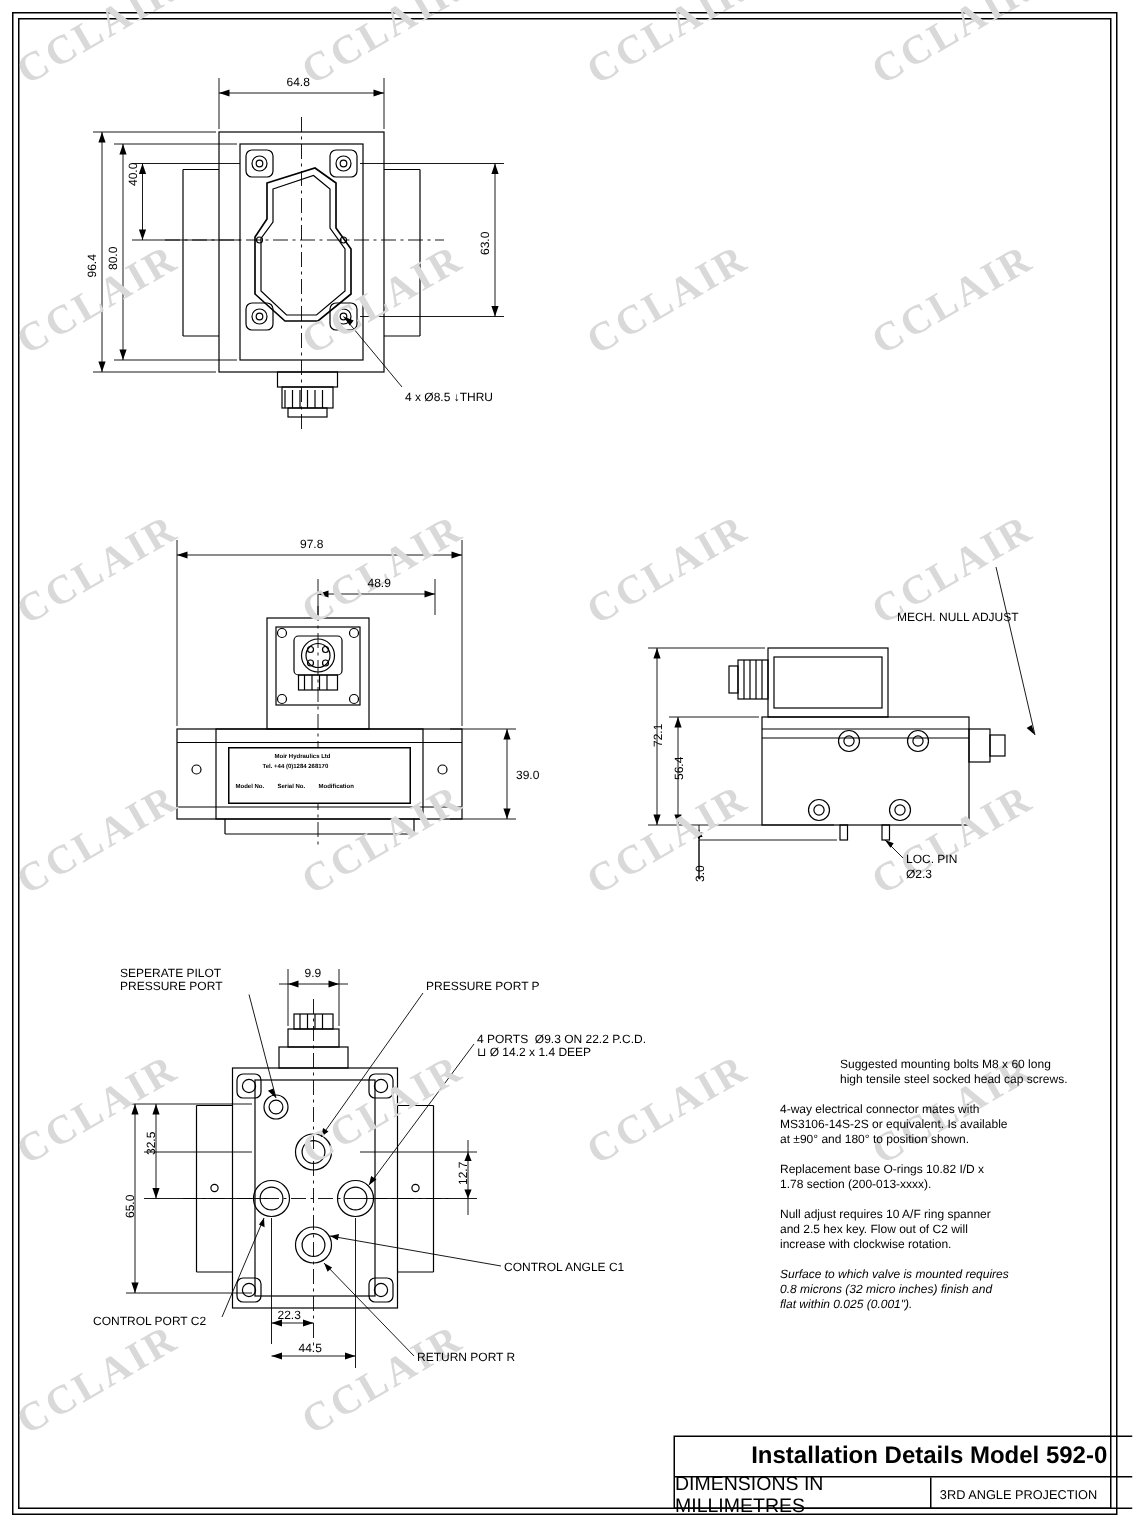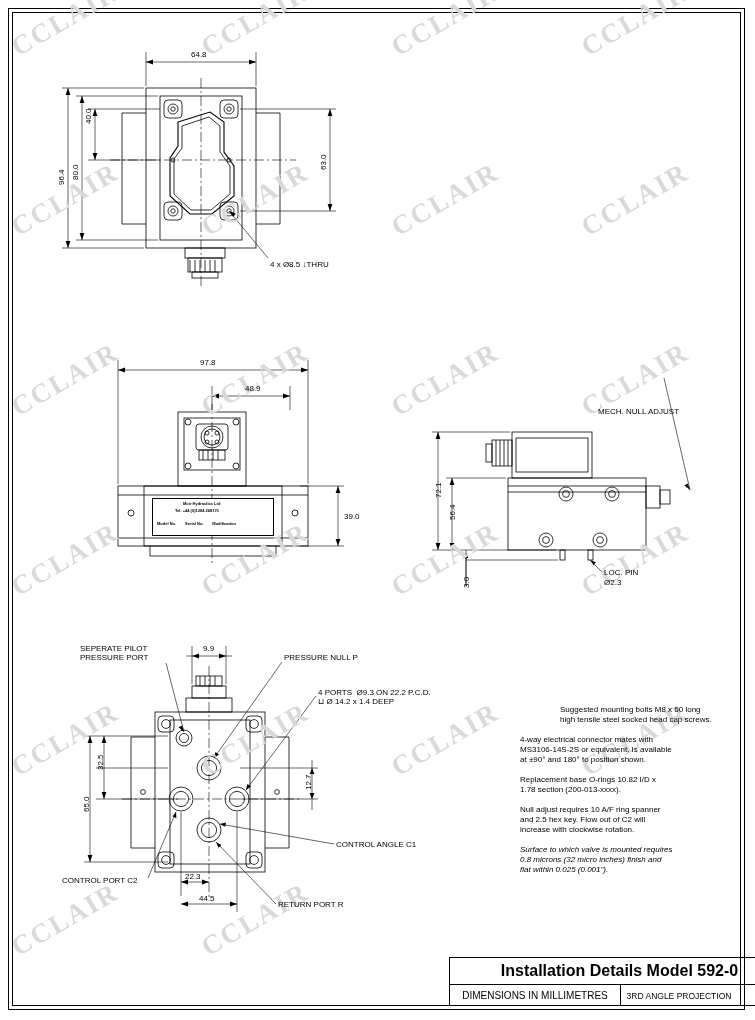--- a/index.html
+++ b/index.html
@@ -9,21 +9,21 @@
   .inner-frame{position:absolute;left:12px;top:12px;width:729px;height:994px;border:1px solid #000;box-sizing:border-box;}
   svg.draw{position:absolute;left:0;top:0;width:755px;height:1020px;}
   .lbl{position:absolute;font-size:8px;line-height:1.15;white-space:pre;letter-spacing:0px;}
   .wm{position:absolute;font-family:"Liberation Serif",serif;font-size:27px;font-weight:bold;color:#d9d9d9;
       letter-spacing:2px;transform:rotate(-30deg);transform-origin:left top;user-select:none;}
   .notes{position:absolute;font-size:8px;line-height:1.25;white-space:pre;}
   .titleblock{position:absolute;left:449px;top:957px;width:341px;height:49px;border:1px solid #000;box-sizing:border-box;}
   .tb-title{position:absolute;left:0;top:0;width:100%;height:27px;border-bottom:1px solid #000;box-sizing:border-box;
             display:flex;align-items:center;justify-content:center;font-size:16px;font-weight:bold;}
   .tb-l{position:absolute;left:0;top:27px;width:171px;height:21px;box-sizing:border-box;border-right:1px solid #000;
-        display:flex;align-items:center;justify-content:center;font-size:10px;}
+        display:flex;align-items:center;justify-content:center;font-size:13px;}
   .tb-r{position:absolute;left:171px;top:27px;width:116px;height:21px;box-sizing:border-box;
         display:flex;align-items:center;justify-content:center;font-size:8.5px;}
   .plate{position:absolute;border:1px solid #000;background:#fff;}
   .plate .pl{position:absolute;font-size:4px;white-space:pre;}
 </style>
 </head>
 <body>
 
 <div id="sheet">
 
@@ -391,21 +391,21 @@
   <div class="lbl" style="left:598px;top:370px;margin-top:37px;">MECH. NULL ADJUST</div>
   <div class="lbl" style="left:434px;top:498px;transform:rotate(-90deg);transform-origin:left top;">72.1</div>
   <div class="lbl" style="left:448px;top:520px;transform:rotate(-90deg);transform-origin:left top;">56.4</div>
   <div class="lbl" style="left:462px;top:588px;transform:rotate(-90deg);transform-origin:left top;">3.0</div>
   <div class="lbl" style="left:604px;top:568px;">LOC. PIN</div>
   <div class="lbl" style="left:604px;top:578px;">Ø2.3</div>
 
   <div class="lbl" style="left:80px;top:644px;">SEPERATE PILOT
 PRESSURE PORT</div>
   <div class="lbl" style="left:203px;top:644px;">9.9</div>
-  <div class="lbl" style="left:284px;top:653px;">PRESSURE NULL P</div>
+  <div class="lbl" style="left:284px;top:653px;">PRESSURE PORT P</div>
   <div class="lbl" style="left:318px;top:688px;">4 PORTS  Ø9.3 ON 22.2 P.C.D.
 ⊔ Ø 14.2 x 1.4 DEEP</div>
   <div class="lbl" style="left:96px;top:770px;transform:rotate(-90deg);transform-origin:left top;">32.5</div>
   <div class="lbl" style="left:82px;top:812px;transform:rotate(-90deg);transform-origin:left top;">65.0</div>
   <div class="lbl" style="left:304px;top:790px;transform:rotate(-90deg);transform-origin:left top;">12.7</div>
   <div class="lbl" style="left:336px;top:840px;">CONTROL ANGLE C1</div>
   <div class="lbl" style="left:62px;top:876px;">CONTROL PORT C2</div>
   <div class="lbl" style="left:278px;top:900px;">RETURN PORT R</div>
   <div class="lbl" style="left:185px;top:872px;">22.3</div>
   <div class="lbl" style="left:199px;top:894px;">44.5</div>

